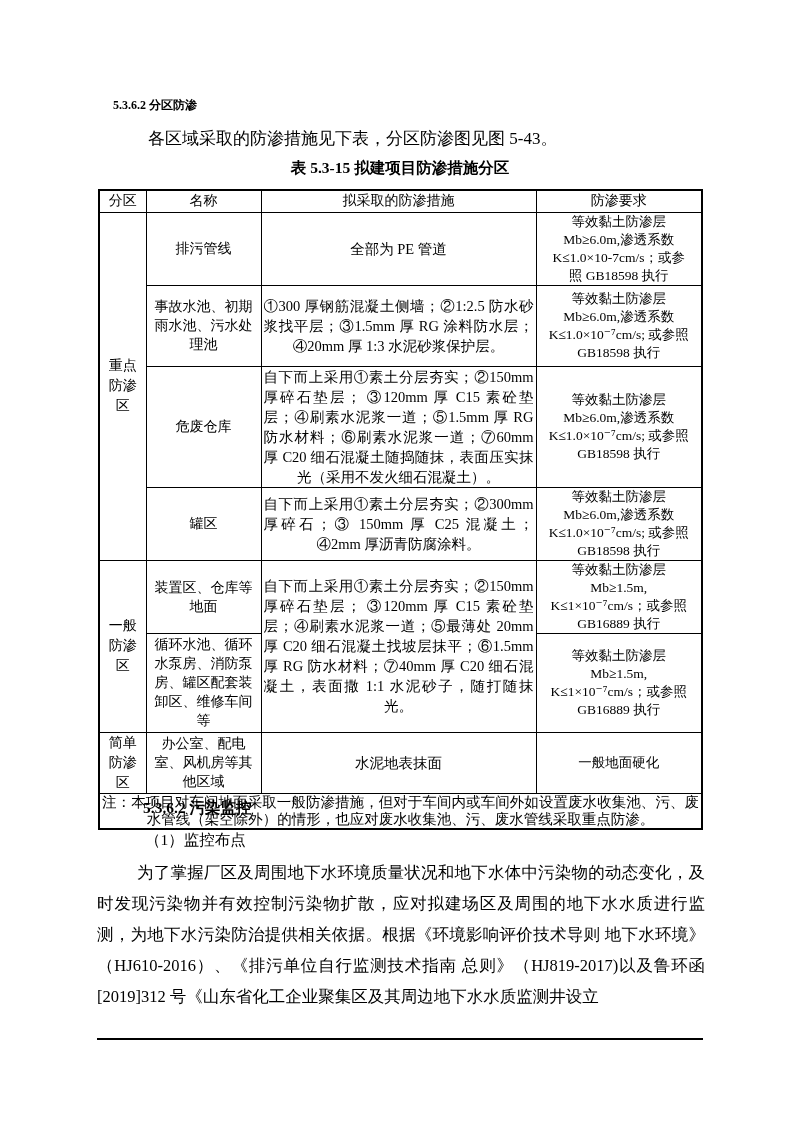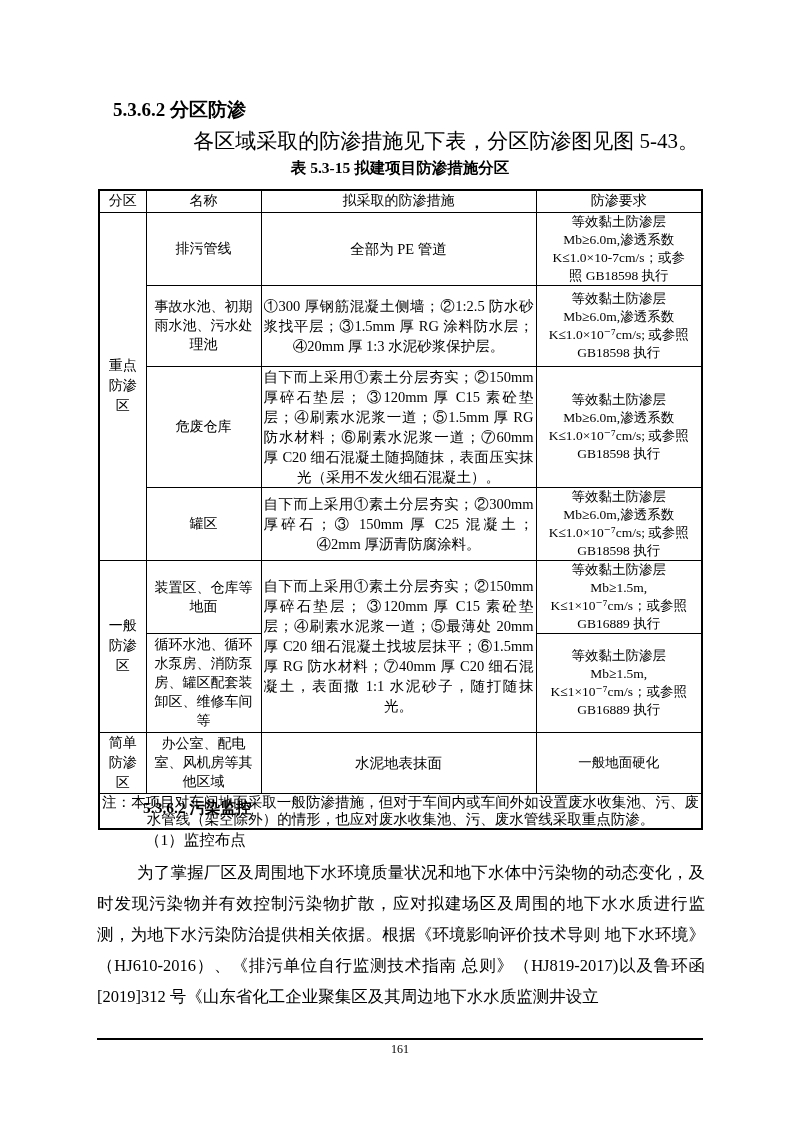--- a/index.html
+++ b/index.html
@@ -15,25 +15,25 @@
   }
   .doc-header {
     position: absolute; top: 40px; left: 97px; width: 606px;
     text-align: center;
     font-size: 12.5px; line-height: 17px;
     padding-bottom: 4px;
     border-bottom: 3px solid #000;
   }
   .h1 {
     position: absolute; top: 97px; left: 113px;
-    font-size: 19px; font-weight: bold;
+    font-size: 12px; font-weight: bold;
   }
   .intro {
-    position: absolute; top: 127px; left: 93px; width: 606px;
-    font-size: 21px; text-indent: 42px; text-align: right;
+    position: absolute; top: 127px; left: 106px; width: 606px;
+    font-size: 17px; text-indent: 42px;
   }
   .tbl-caption {
     position: absolute; top: 158px; left: 97px; width: 606px;
     text-align: center; font-size: 15.5px; font-weight: bold;
   }
   table.seep {
     position: absolute; top: 189px; left: 98px;
     width: 603px;
     border-collapse: collapse;
     table-layout: fixed;
@@ -205,15 +205,14 @@
   </tbody>
     </table>
 
   <div class="h2">5.3.6.2 污染监控</div>
 
   <div class="sub">（1）监控布点</div>
 
   <div class="body-para">为了掌握厂区及周围地下水环境质量状况和地下水体中污染物的动态变化，及时发现污染物并有效控制污染物扩散，应对拟建场区及周围的地下水水质进行监测，为地下水污染防治提供相关依据。根据《环境影响评价技术导则 地下水环境》（HJ610-2016）、《排污单位自行监测技术指南 总则》（HJ819-2017)以及鲁环函[2019]312 号《山东省化工企业聚集区及其周边地下水水质监测井设立</div>
 
   <div class="footer-rule"></div>
-  <div class="page-num">161</div>
 
 </div>
 
 </body></html>

